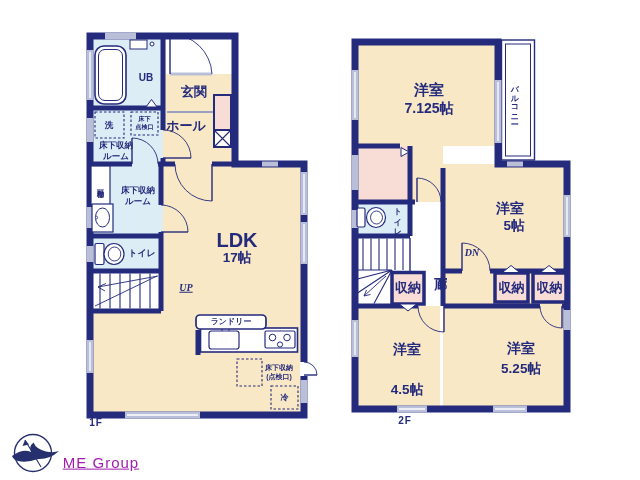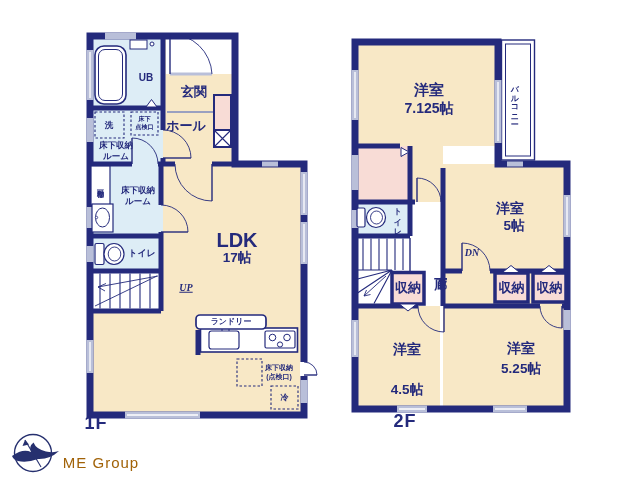--- a/index.html
+++ b/index.html
@@ -15,22 +15,22 @@
   .s13{font-size:13.5px;}
   .s10{font-size:10px;}
   .s95{font-size:13px;}
   .s9{font-size:9px;}
   .s85{font-size:8.5px;}
   .s8{font-size:8px;line-height:1.2;}
   .s75{font-size:13px;}
   .s7{font-size:7px;line-height:1.3;}
   .s6{font-size:6.2px;line-height:1.25;}
   .updn{font-family:"Liberation Serif",serif;font-style:italic;font-size:10px;}
-  .floor-tag{font-size:18px;letter-spacing:1px;}
-  .logo-text{color:#a16207;font-weight:400;font-size:15px;letter-spacing:1px;}
+  .floor-tag{font-size:10px;letter-spacing:1px;}
+  .logo-text{color:#a21caf;font-weight:400;font-size:15px;letter-spacing:1px;text-decoration:underline;}
 </style>
 </head>
 <body>
 
 <div id="canvas">
 
 <svg id="plan-svg" width="640" height="480" viewBox="0 0 640 480">
 
   <g>
     <rect x="163" y="36" width="72" height="128" fill="#f8e8c6"></rect>

